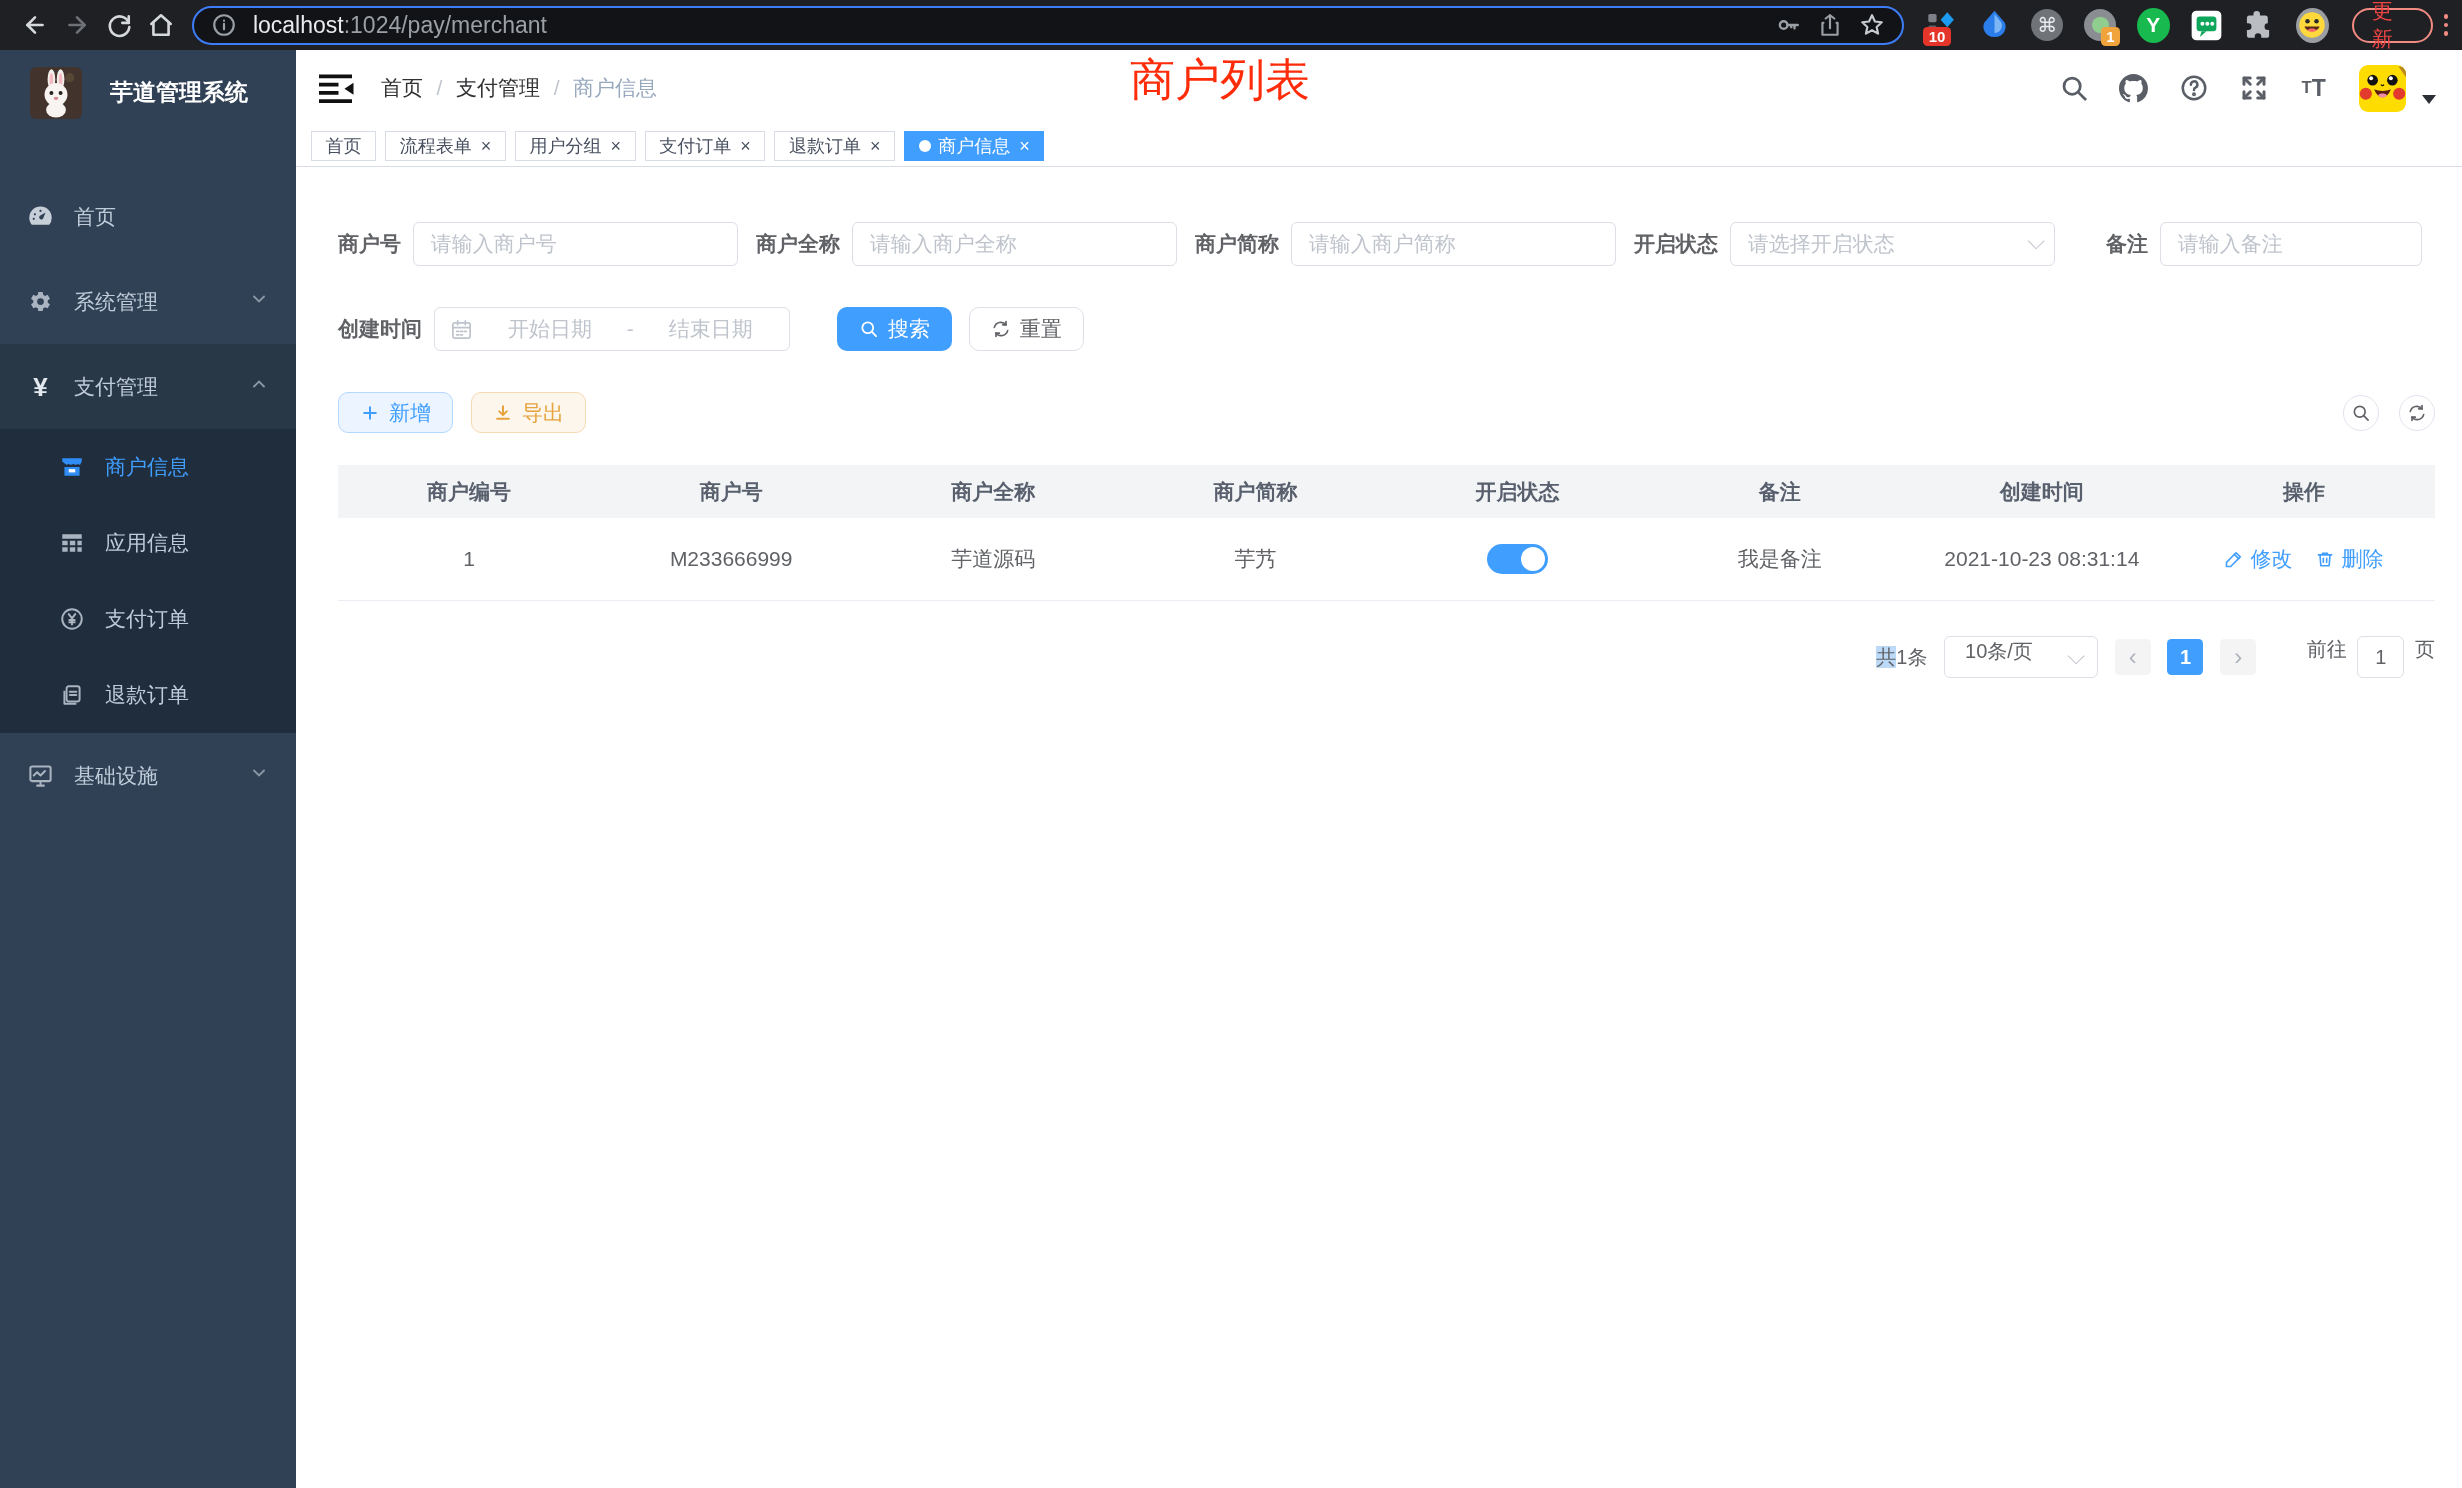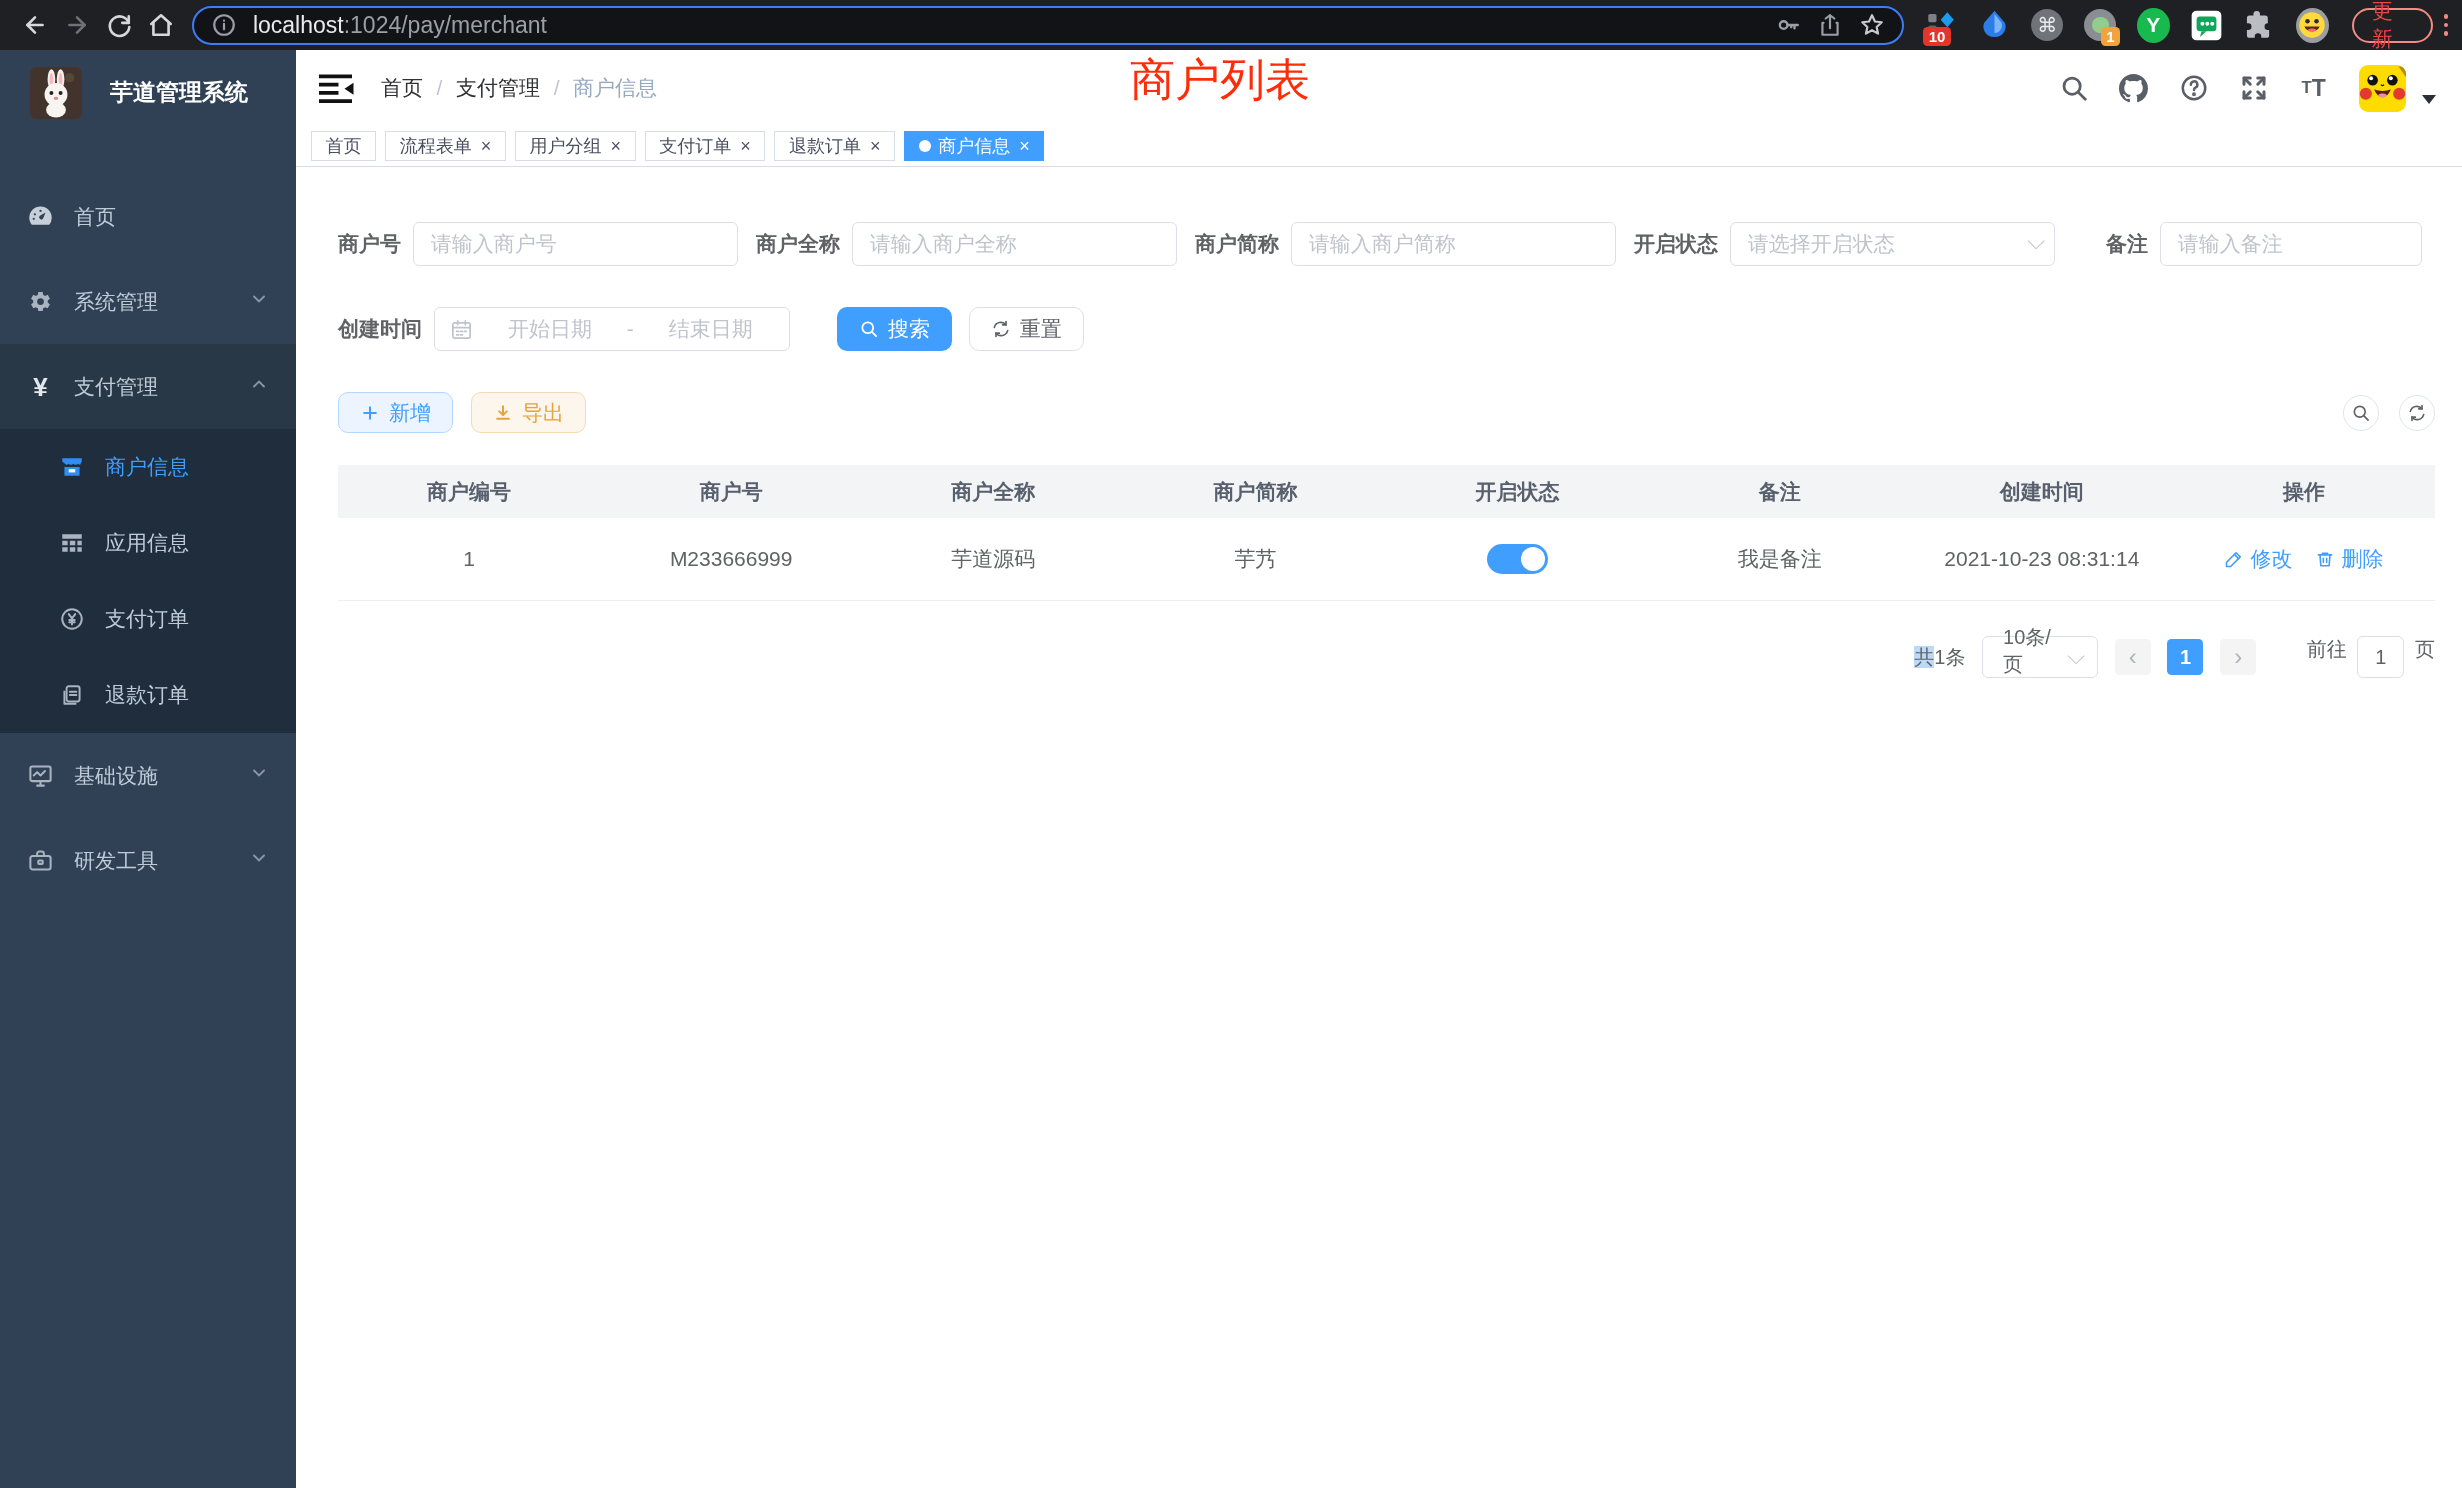--- a/index.html
+++ b/index.html
@@ -100,21 +100,21 @@
   .tbody-row { height:83px; border-bottom:1.5px solid #ebeef5; background:#fff; }
   .td { font-size:21px; color:#606266; text-align:center; display:flex; align-items:center; justify-content:center; }
   .switch { width:61px; height:30px; background:#409eff; border-radius:15px; position:relative; cursor:pointer; }
   .switch .knob { position:absolute; right:3px; top:3px; width:24px; height:24px; background:#fff; border-radius:50%; }
   .op-link { color:#409eff; display:inline-flex; align-items:center; gap:6px; cursor:pointer; font-size:21px; }
   .op-link + .op-link { margin-left:23px; }
 
   
   .pager { display:flex; align-items:center; justify-content:flex-end; margin-top:35px; gap:16.7px; font-size:20px; color:#606266; }
   .total .hl { background:#bcd9f8; }
-  .size-select { position:relative; width:116px; height:42px; border:1.5px solid #dcdfe6; border-radius:6px; display:flex; align-items:center; padding:0 36px 12px 20px; color:#606266; cursor:pointer; background:#fff; }
+  .size-select { position:relative; width:154px; height:42px; border:1.5px solid #dcdfe6; border-radius:6px; display:flex; align-items:center; padding:0 36px 12px 20px; color:#606266; cursor:pointer; background:#fff; }
   .size-select .sel-caret { top:15px; right:16.7px; }
   .pg-btn { width:36px; height:36px; border-radius:4.5px; background:#f4f4f5; display:flex; align-items:center; justify-content:center; color:#aeb3bc; font-size:24px; cursor:pointer; }
   .pg-num { width:36px; height:36px; border-radius:4.5px; background:#409eff; color:#fff; font-size:20px; font-weight:700; display:flex; align-items:center; justify-content:center; cursor:pointer; }
   .goto { display:flex; align-items:flex-start; gap:10.6px; margin-left:34px; }
   .goto input { width:47px; height:42px; border:1.5px solid #dcdfe6; border-radius:6px; text-align:center; font-size:20px; color:#606266; outline:none; font-family:"Liberation Sans",sans-serif; }
 </style>
 </head>
 <body>
 
 <div class="screen">
@@ -341,35 +341,20 @@
               </svg>
           </span>
           <span>基础设施</span>
           <span class="chev">
             <svg width="20" height="20" viewBox="0 0 24 24" fill="none" stroke="#8b97a5" stroke-width="2.2" stroke-linecap="round">
                 <path d="M6 9l6 6 6-6"></path>
               </svg>
           </span>
         </div>
 
-        <div class="menu-item">
-          <span class="mi-icon">
-            <svg viewBox="0 0 24 24" fill="none" stroke="#aab4c0" stroke-width="1.8" stroke-linejoin="round">
-                <rect x="3" y="8" width="18" height="12" rx="2"></rect>
-                <path d="M9 8V6a2 2 0 0 1 2-2h2a2 2 0 0 1 2 2v2"></path>
-                <rect x="10" y="12" width="4" height="3" rx="0.8"></rect>
-              </svg>
-          </span>
-          <span>研发工具</span>
-          <span class="chev">
-            <svg width="20" height="20" viewBox="0 0 24 24" fill="none" stroke="#8b97a5" stroke-width="2.2" stroke-linecap="round">
-                <path d="M6 9l6 6 6-6"></path>
-              </svg>
-          </span>
-        </div>
 
       </nav>
     </aside>
 
     <div class="main">
 
       <div class="navbar">
         <div class="hamburger">
           <svg viewBox="0 0 48 40">
               <rect x="0" y="2" width="44" height="5" fill="#111"></rect>

